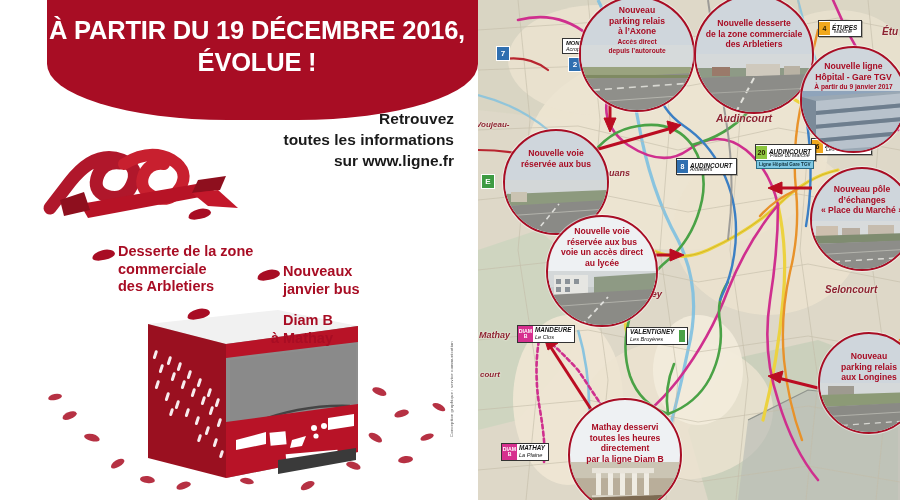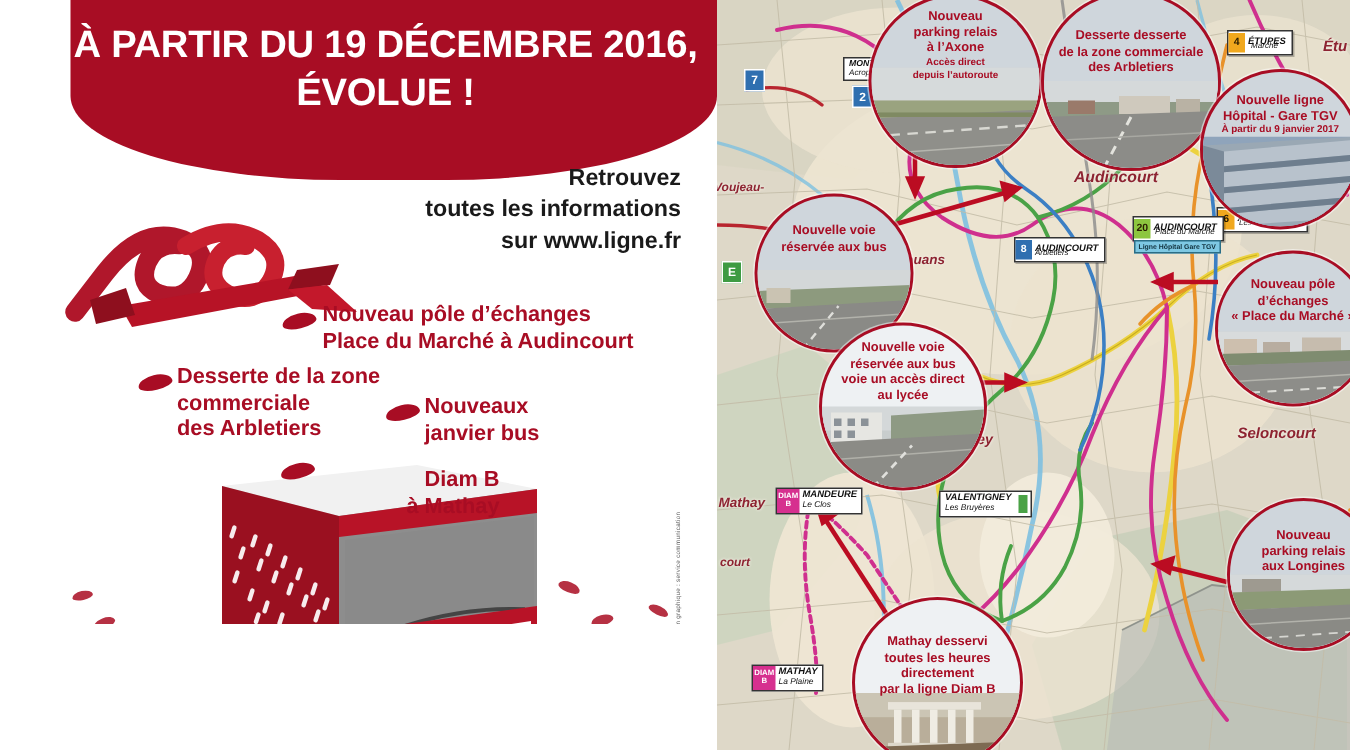--- a/index.html
+++ b/index.html
@@ -1,20 +1,20 @@
 <!DOCTYPE html>
 <html><head>
 <meta charset="utf-8">
 <style>
   html,body{margin:0;padding:0;background:#fff;}
   body{width:900px;height:500px;overflow:hidden;font-family:"Liberation Sans",sans-serif;}
   #root{position:relative;width:900px;height:500px;}
 
   
-  #poster{position:absolute;left:0;top:0;width:478px;height:416px;background:#ffffff;overflow:hidden;}
+  #poster{position:absolute;left:0;top:0;width:478px;height:500px;background:#ffffff;overflow:hidden;}
 
   .banner{
     position:absolute;left:47px;top:-46px;width:431px;height:166px;
     background:#A80D24;
     border-radius:0 0 180px 180px/0 0 56px 56px;
   }
   .banner-text{
     position:absolute;left:47px;top:14px;width:420px;
     color:#fff;font-weight:bold;font-size:25.5px;line-height:32px;
     text-align:center;letter-spacing:-.2px;
@@ -191,24 +191,20 @@
     <div class="conf" style="left:398px;top:456px;width:15px;height:7px;transform:rotate(-8deg)"></div>
     <div class="conf" style="left:346px;top:462px;width:15px;height:7px;transform:rotate(18deg)"></div>
     <div class="conf" style="left:300px;top:482px;width:15px;height:7px;transform:rotate(-26deg)"></div>
     <div class="conf" style="left:240px;top:478px;width:14px;height:6px;transform:rotate(10deg)"></div>
     <div class="conf" style="left:420px;top:434px;width:14px;height:6px;transform:rotate(-20deg)"></div>
     <div class="conf" style="left:432px;top:404px;width:14px;height:6px;transform:rotate(26deg)"></div>
     <div class="conf" style="left:154px;top:270px;width:0;height:0"></div>
 
     <div class="bullet-list">
       <span class="dot" id="b1d"></span>
-      <div class="bl" id="b1">
-        <span class="txt">Nouveau pôle d’échanges</span>
-        <span class="txt">Place du Marché à Audincourt</span>
-      </div>
 
       <span class="dot" id="b2d"></span>
       <div class="bl" id="b2">
         <span class="txt">Desserte de la zone</span>
         <span class="txt">commerciale</span>
         <span class="txt">des Arbletiers</span>
       </div>
 
       <span class="dot" id="b3d"></span>
       <div class="bl" id="b3">
@@ -436,21 +432,21 @@
         <rect width="116" height="16" fill="#d5d9da"></rect>
         <rect y="14" width="116" height="10" fill="#8e9a86"></rect>
         <rect x="50" y="10" width="34" height="12" fill="#cfc9bd"></rect>
         <rect x="16" y="13" width="18" height="9" fill="#9a7a6a"></rect>
         <rect x="88" y="12" width="16" height="10" fill="#b9b2a4"></rect>
         <path d="M0 24 L116 20 L116 58 L0 58 Z" fill="#8c8c88"></path>
         <path d="M58 24 L40 58" stroke="#e3e3dd" stroke-width="2" stroke-dasharray="6 5"></path>
         <path d="M0 40 L116 34" stroke="#a8a8a2" stroke-width="1"></path>
       </svg>
       <div class="cap" style="padding-top:22px;">
-        <span>Desserte desserte</span><br>
+        <span>Nouvelle desserte</span><br>
         <span>de la zone commerciale</span><br>
         <span>des Arbletiers</span>
       </div>
     </div>
 
     <div class="callout" style="left:322px;top:46px;width:103px;height:103px;">
       <svg class="photo" style="height:58%;" viewBox="0 0 103 60" preserveAspectRatio="none">
         <rect width="103" height="60" fill="#8fa4bb"></rect>
         <path d="M0 6 L103 0 L103 60 L0 60 Z" fill="#9aa8b4"></path>
         <g fill="#b8c2cc">

